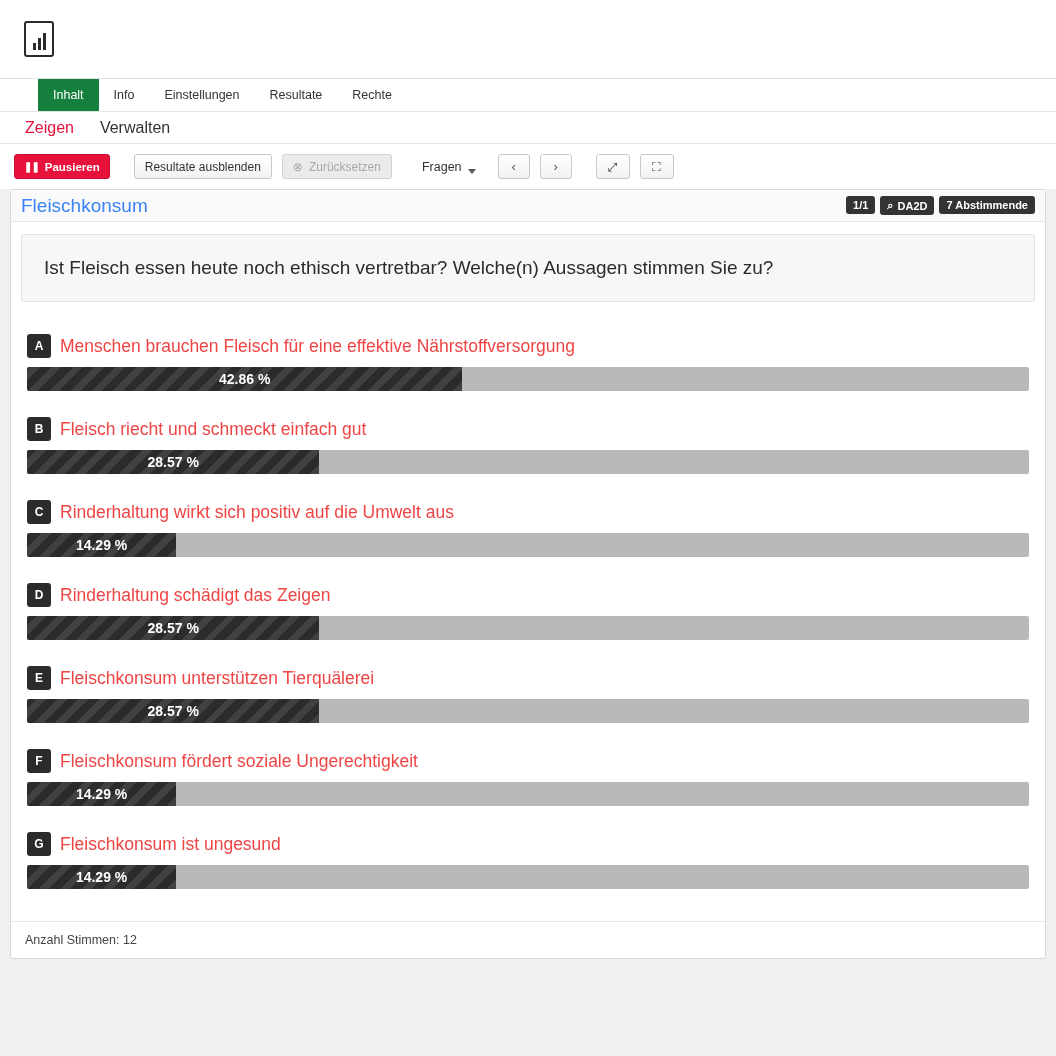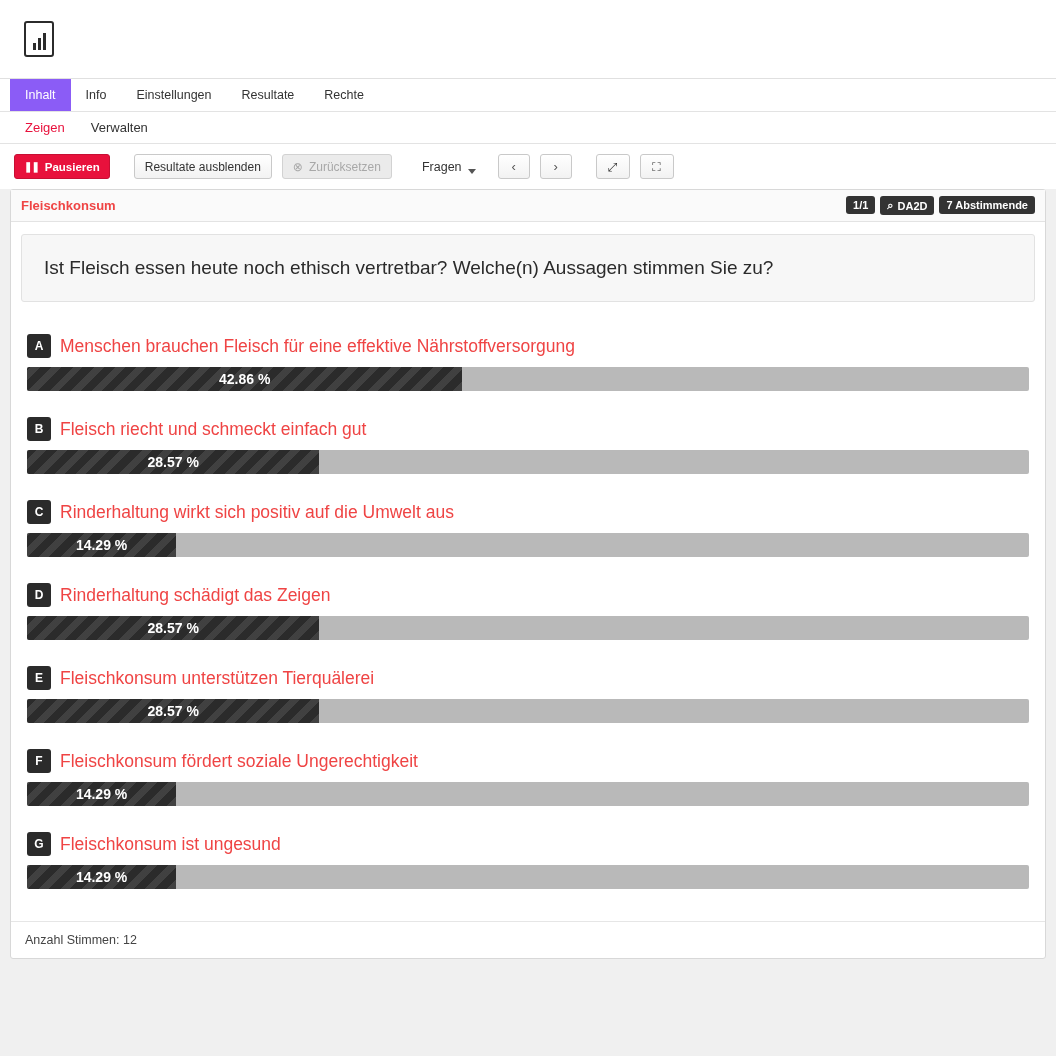--- a/index.html
+++ b/index.html
@@ -62,36 +62,37 @@
   }
   .tab {
     font-size: 12.5px;
     color: #333;
     display: flex;
     align-items: center;
     padding: 0 15px;
     cursor: default;
   }
   .tab.active {
-    background: #8b5cf6;
+    background: #15803d;
     color: #fff;
     font-weight: normal;
+    margin-left: 28px;
   }
 
   
   .subtab-bar {
     background: #fff;
     height: 32px;
     display: flex;
     align-items: stretch;
     border-bottom: 1px solid #e3e3e3;
     padding-left: 12px;
   }
   .subtab {
-    font-size: 13px;
+    font-size: 16px;
     color: #333;
     display: flex;
     align-items: center;
     padding: 0 13px;
   }
   .subtab.active { color: #e8113c; }
 
   
   .toolbar {
     background: #fff;
@@ -173,23 +174,22 @@
   .card-header {
     height: 32px;
     background: #fafafa;
     border-bottom: 1px solid #e3e3e3;
     display: flex;
     align-items: center;
     padding: 0 10px;
     justify-content: space-between;
   }
   .card-title {
-    font-size: 13px;
-    color: #ef4444;
-    font-weight: bold;
+    font-size: 19px;
+    color: #3b82f6;
   }
   .badges { display: flex; gap: 5px; align-items: flex-start; }
   .badge {
     background: #333;
     color: #fff;
     font-size: 11px;
     font-weight: bold;
     border-radius: 3px;
     padding: 3px 7px;
     display: inline-flex;

